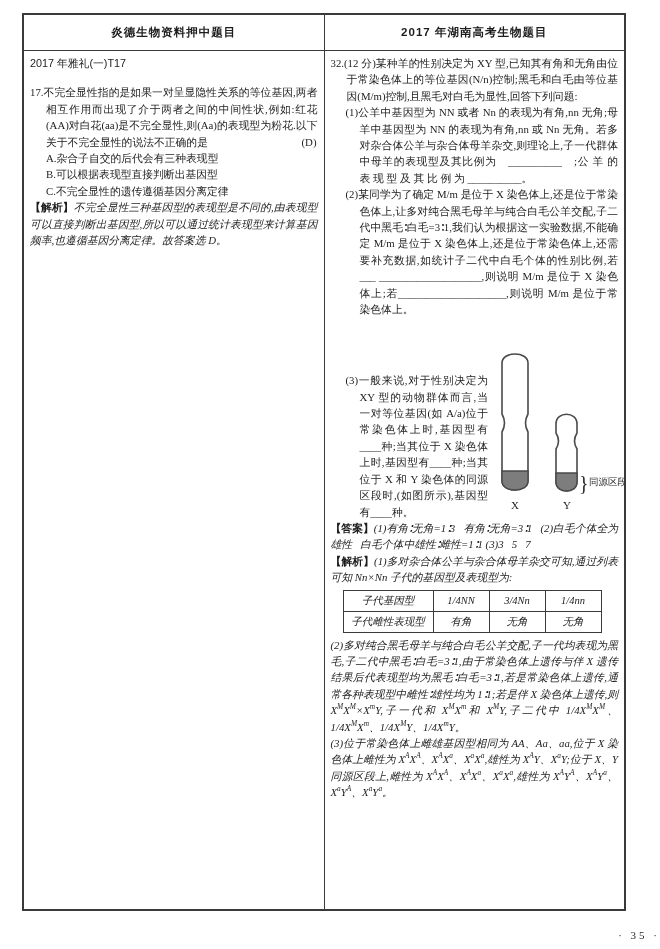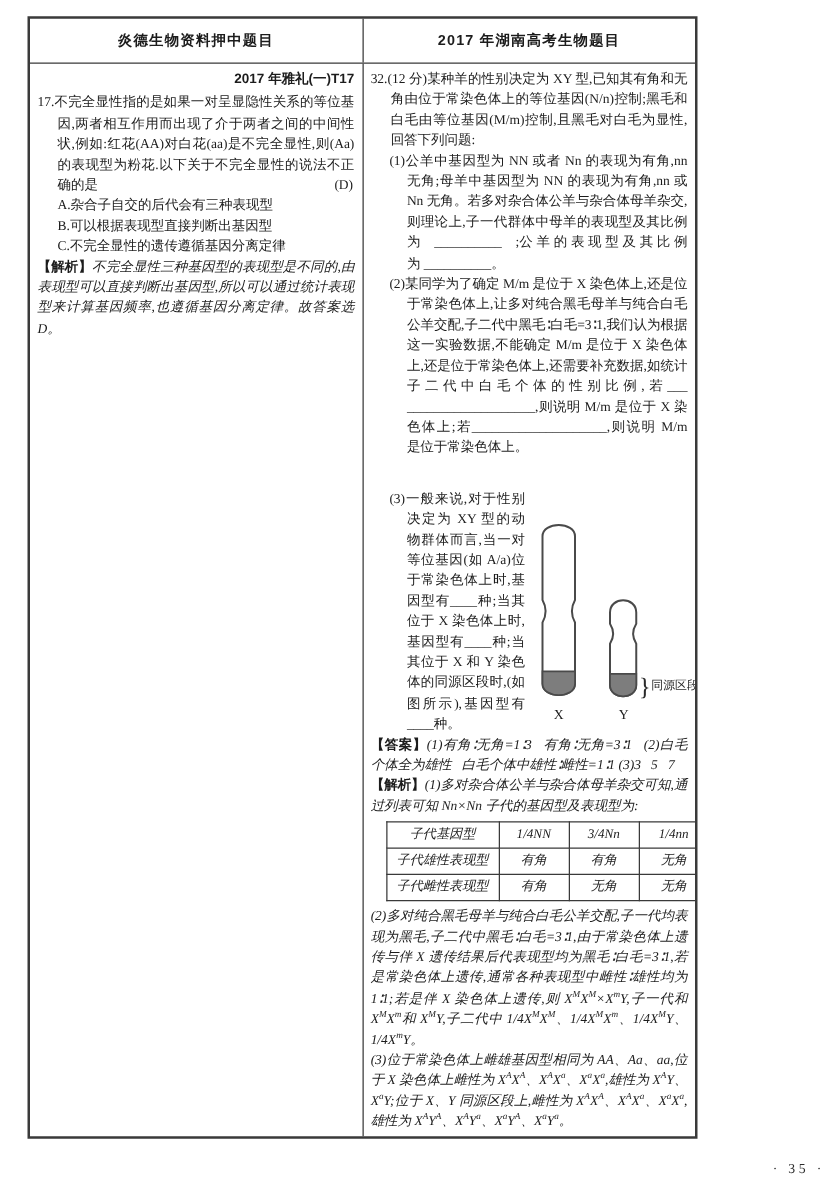--- a/index.html
+++ b/index.html
@@ -6,43 +6,43 @@
   html,body { width:660px; height:949px; }
   body {
     background:#ffffff;
     font-family:"Liberation Serif", serif;
     color:#1c1c1c;
     position:relative;
     overflow:hidden;
   }
   .sheet {
     position:absolute; left:22px; top:13px;
-    width:536px; height:898px;
+    width:604px; height:898px;
     border:2px solid #3a3a3a;
     display:flex; flex-direction:column;
     background:#fff;
   }
   .head-row { flex:0 0 36px; display:flex; border-bottom:1.5px solid #3a3a3a; }
   .head-cell {
     flex:1; display:flex; align-items:center; justify-content:center;
     font-family:"Liberation Sans", sans-serif;
     font-weight:bold; font-size:11.5px; letter-spacing:1px;
   }
   .head-cell.right { border-left:1.5px solid #3a3a3a; }
   .body-row { flex:1; display:flex; min-height:0; }
   .col {
     flex:1; padding:4px 6px 2px 6px;
     font-size:10.8px; line-height:1.52;
     text-align:justify; overflow:hidden;
   }
   .col.right { border-left:1.5px solid #3a3a3a; }
   .subtitle {
     font-family:"Liberation Sans", sans-serif;
-    font-weight:bold; font-size:10.8px; text-align:right;
-    margin-bottom:3px;
+    font-weight:normal; font-size:10.8px; text-align:left;
+    margin-bottom:13px;
   }
   .hang16 { padding-left:16px; text-indent:-16px; }
   .hang14 { padding-left:14px; text-indent:-14px; }
   .parts { padding-left:15px; }
   .options { padding-left:16px; }
   .ansD { float:right; }
   .tag {
     font-family:"Liberation Sans", sans-serif;
     font-weight:bold; font-style:normal;
   }
@@ -123,26 +123,20 @@
 
       <table class="geno-table">
         <tbody>
           <tr>
             <td class="c0">子代基因型</td>
             <td>1/4NN</td>
             <td>3/4Nn</td>
             <td>1/4nn</td>
           </tr>
           <tr>
-            <td class="c0">子代雄性表现型</td>
-            <td>有角</td>
-            <td>有角</td>
-            <td>无角</td>
-          </tr>
-          <tr>
             <td class="c0">子代雌性表现型</td>
             <td>有角</td>
             <td>无角</td>
             <td>无角</td>
           </tr>
         </tbody>
       </table>
 
       <p class="kaiti">(2)多对纯合黑毛母羊与纯合白毛公羊交配,子一代均表现为黑毛,子二代中黑毛∶白毛=3∶1,由于常染色体上遗传与伴 X 遗传结果后代表现型均为黑毛∶白毛=3∶1,若是常染色体上遗传,通常各种表现型中雌性∶雄性均为 1∶1;若是伴 X 染色体上遗传,则 X<sup>M</sup>X<sup>M</sup>×X<sup>m</sup>Y,子一代和 X<sup>M</sup>X<sup>m</sup>和 X<sup>M</sup>Y,子二代中 1/4X<sup>M</sup>X<sup>M</sup>、1/4X<sup>M</sup>X<sup>m</sup>、1/4X<sup>M</sup>Y、1/4X<sup>m</sup>Y。</p>
       <p class="kaiti">(3)位于常染色体上雌雄基因型相同为 AA、Aa、aa,位于 X 染色体上雌性为 X<sup>A</sup>X<sup>A</sup>、X<sup>A</sup>X<sup>a</sup>、X<sup>a</sup>X<sup>a</sup>,雄性为 X<sup>A</sup>Y、X<sup>a</sup>Y;位于 X、Y 同源区段上,雌性为 X<sup>A</sup>X<sup>A</sup>、X<sup>A</sup>X<sup>a</sup>、X<sup>a</sup>X<sup>a</sup>,雄性为 X<sup>A</sup>Y<sup>A</sup>、X<sup>A</sup>Y<sup>a</sup>、X<sup>a</sup>Y<sup>A</sup>、X<sup>a</sup>Y<sup>a</sup>。</p>

